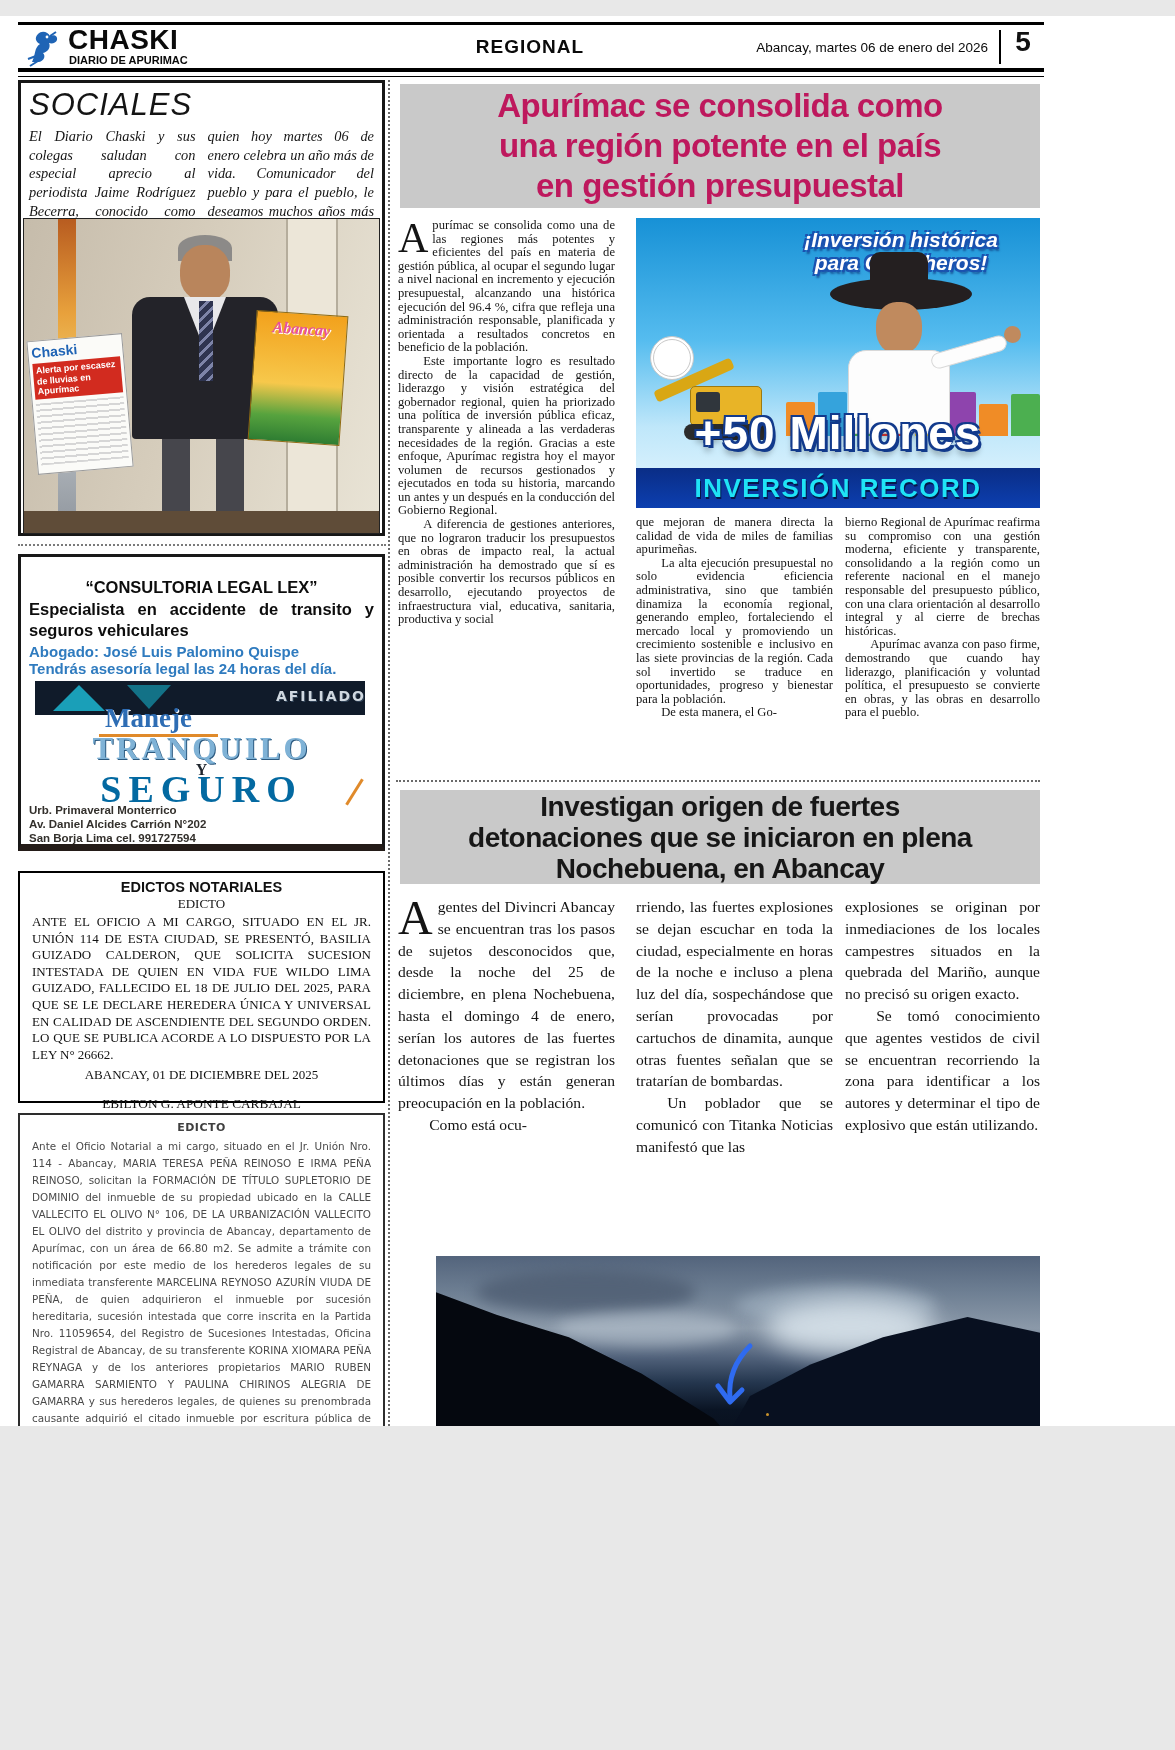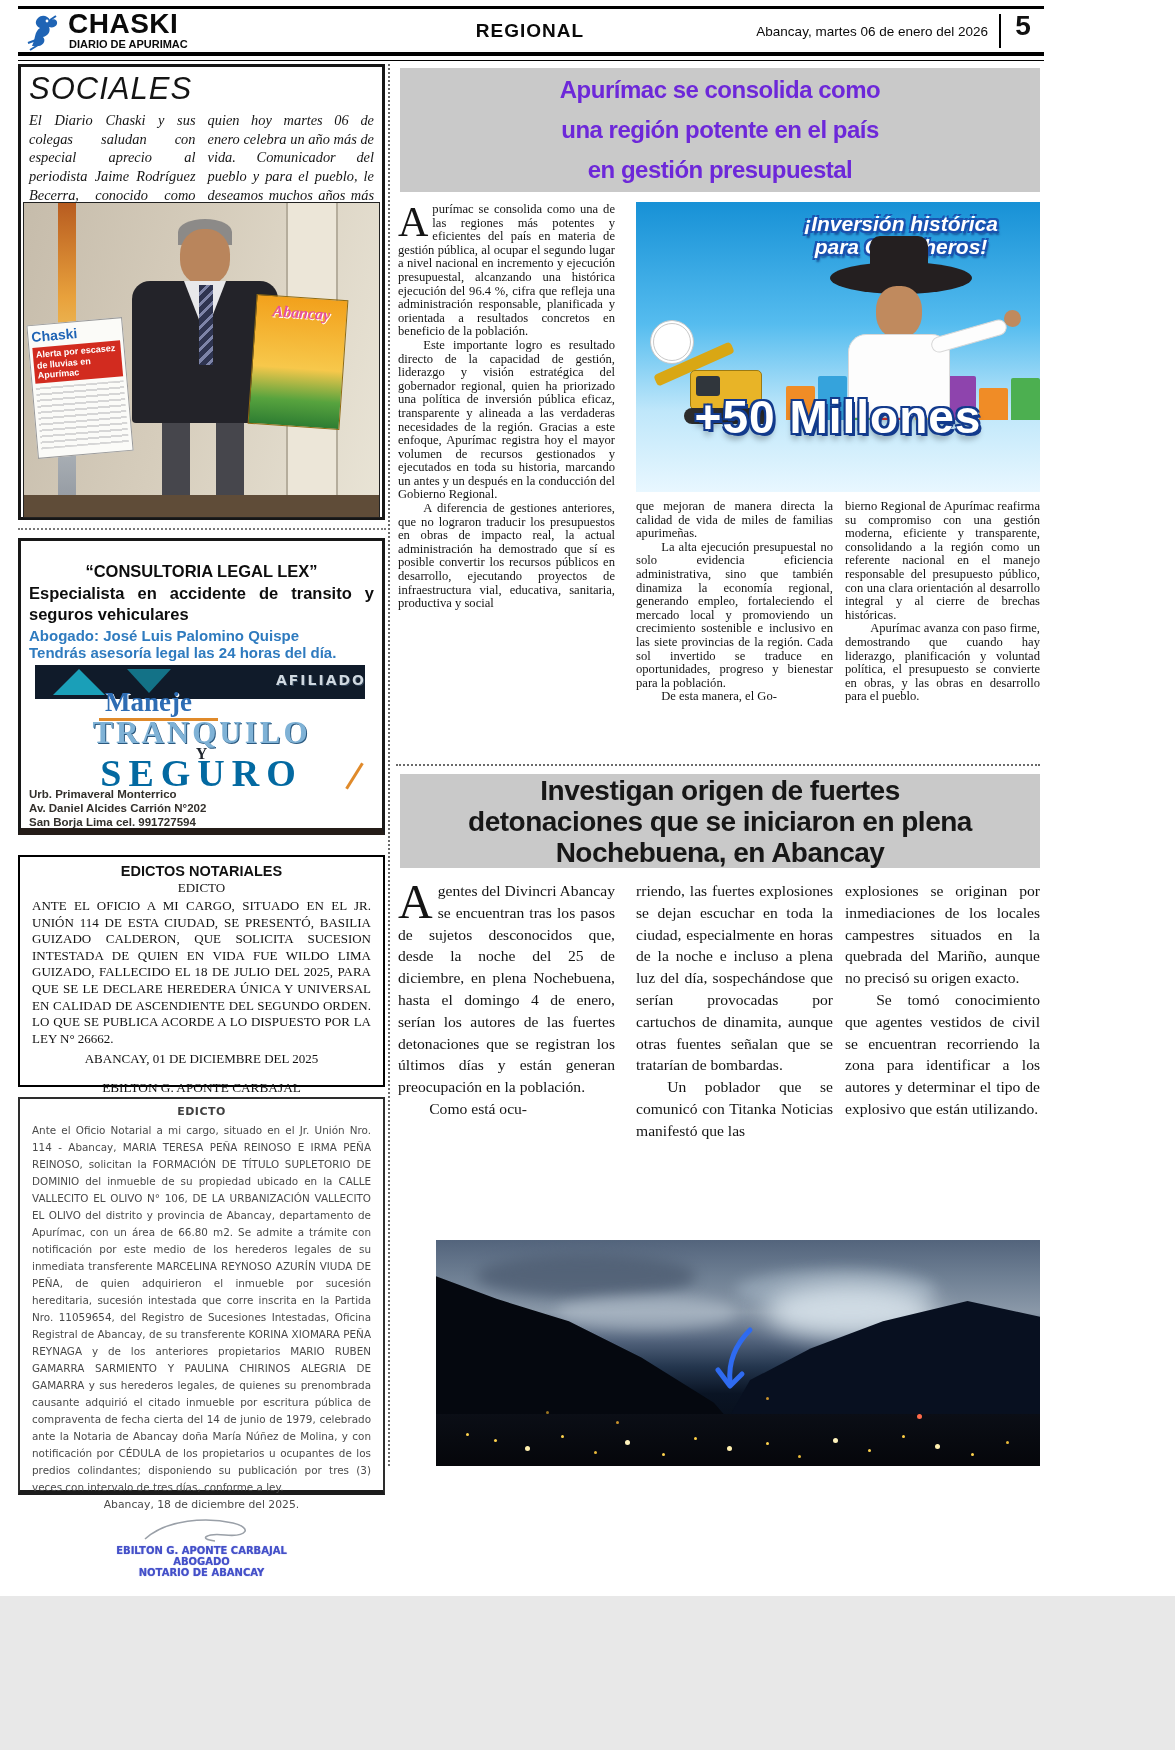--- a/index.html
+++ b/index.html
@@ -1,18 +1,18 @@
 <!DOCTYPE html>
 <html><head>
 <meta charset="utf-8">
 <style>
   * { margin:0; padding:0; box-sizing:border-box; }
   html,body { background:#e8e8e8; }
   .page {
-    position:relative; width:1175px; height:1596px; margin:0 auto;
+    position:relative; width:1175px; height:1410px; margin:16px auto;
     background:#ffffff; overflow:hidden;
     font-family:"Liberation Serif", serif; color:#111;
   }
   .abs { position:absolute; }
   .prewrap { white-space:pre-line; }
 
   
   .rule-top   { left:18px; top:6px;  width:1026px; height:3px; background:#000; }
   .rule-b1    { left:18px; top:52px; width:1026px; height:4px; background:#000; }
   .rule-b2    { left:18px; top:60px; width:1026px; height:1px; background:#000; }
@@ -128,22 +128,22 @@
   .ed2-title  { text-align:center; font-size:11px; font-weight:700; letter-spacing:.5px; color:#3f3f3f; }
   .ed2-body   { margin-top:4px; font-size:10.4px; line-height:17px; text-align:justify; }
   .ed2-date   { text-align:center; font-size:10.8px; margin-top:2px; }
   .ed2-stamp  { margin-top:4px; text-align:center; }
   .stamp-l1   { font-size:10px; font-weight:800; color:#4450c8; text-shadow:0 0 1px #7b84dd; }
   .stamp-l2   { font-size:10px; font-weight:700; color:#4450c8; text-shadow:0 0 1px #7b84dd; }
 
   
   .h1-box     { left:400px; top:68px; width:640px; height:124px; background:#c9c9c9;
                 display:flex; flex-direction:column; justify-content:center; align-items:center; }
-  .h1-line    { font-family:"Liberation Sans",sans-serif; font-weight:800; font-size:24px;
-                line-height:40px; letter-spacing:-.5px; color:#6d28d9; }
+  .h1-line    { font-family:"Liberation Sans",sans-serif; font-weight:800; font-size:33px;
+                line-height:40px; letter-spacing:-.5px; color:#be185d; }
   .acol       { font-size:12.6px; line-height:13.6px; text-align:justify; color:#141414; overflow:hidden; }
   .a1c1       { left:398px; top:203px; width:217px; height:556px; }
   .a1c2       { left:636px; top:500px; width:197px; height:259px; }
   .a1c3       { left:845px; top:500px; width:195px; height:259px; }
   .dropcap    { float:left; font-size:42px; line-height:34px; padding:2px 4px 0 0; font-weight:400; }
 
   .a1img      { left:636px; top:202px; width:404px; height:290px; overflow:hidden;
                 background:linear-gradient(180deg,#1791d6 0%,#55bcef 42%,#bfe7fa 72%,#e8f7ff 100%); }
   .inv-cap    { position:absolute; top:10px; right:14px; width:250px; text-align:center;
                 font-family:"Liberation Sans",sans-serif; font-style:italic; font-weight:800;
@@ -358,20 +358,23 @@
     </div>
     <div class="man50">
       <div class="m50-brim"></div>
       <div class="m50-crown"></div>
       <div class="m50-face"></div>
       <div class="m50-body"></div>
       <div class="m50-arm"></div>
       <div class="m50-hand"></div>
     </div>
     <div class="plus50">+50 Millones</div>
+    <div class="rec-band">
+      <span class="rec-text">INVERSIÓN RECORD</span>
+    </div>
   </div>
 
   <div class="abs acol a1c2 prewrap">que mejoran de manera directa la calidad de vida de miles de familias apurimeñas.
   La alta ejecución presupuestal no solo evidencia eficiencia administrativa, sino que también dinamiza la economía regional, generando empleo, fortaleciendo el mercado local y promoviendo un crecimiento sostenible e inclusivo en las siete provincias de la región. Cada sol invertido se traduce en oportunidades, progreso y bienestar para la población.
   De esta manera, el Go-</div>
   <div class="abs acol a1c3 prewrap">bierno Regional de Apurímac reafirma su compromiso con una gestión moderna, eficiente y transparente, consolidando a la región como un referente nacional en el manejo responsable del presupuesto público, con una clara orientación al desarrollo integral y al cierre de brechas históricas.
   Apurímac avanza con paso firme, demostrando que cuando hay liderazgo, planificación y voluntad política, el presupuesto se convierte en obras, y las obras en desarrollo para el pueblo.</div>
 
   <div class="abs h2-box">
     <div class="h2-line">Investigan origen de fuertes</div>

